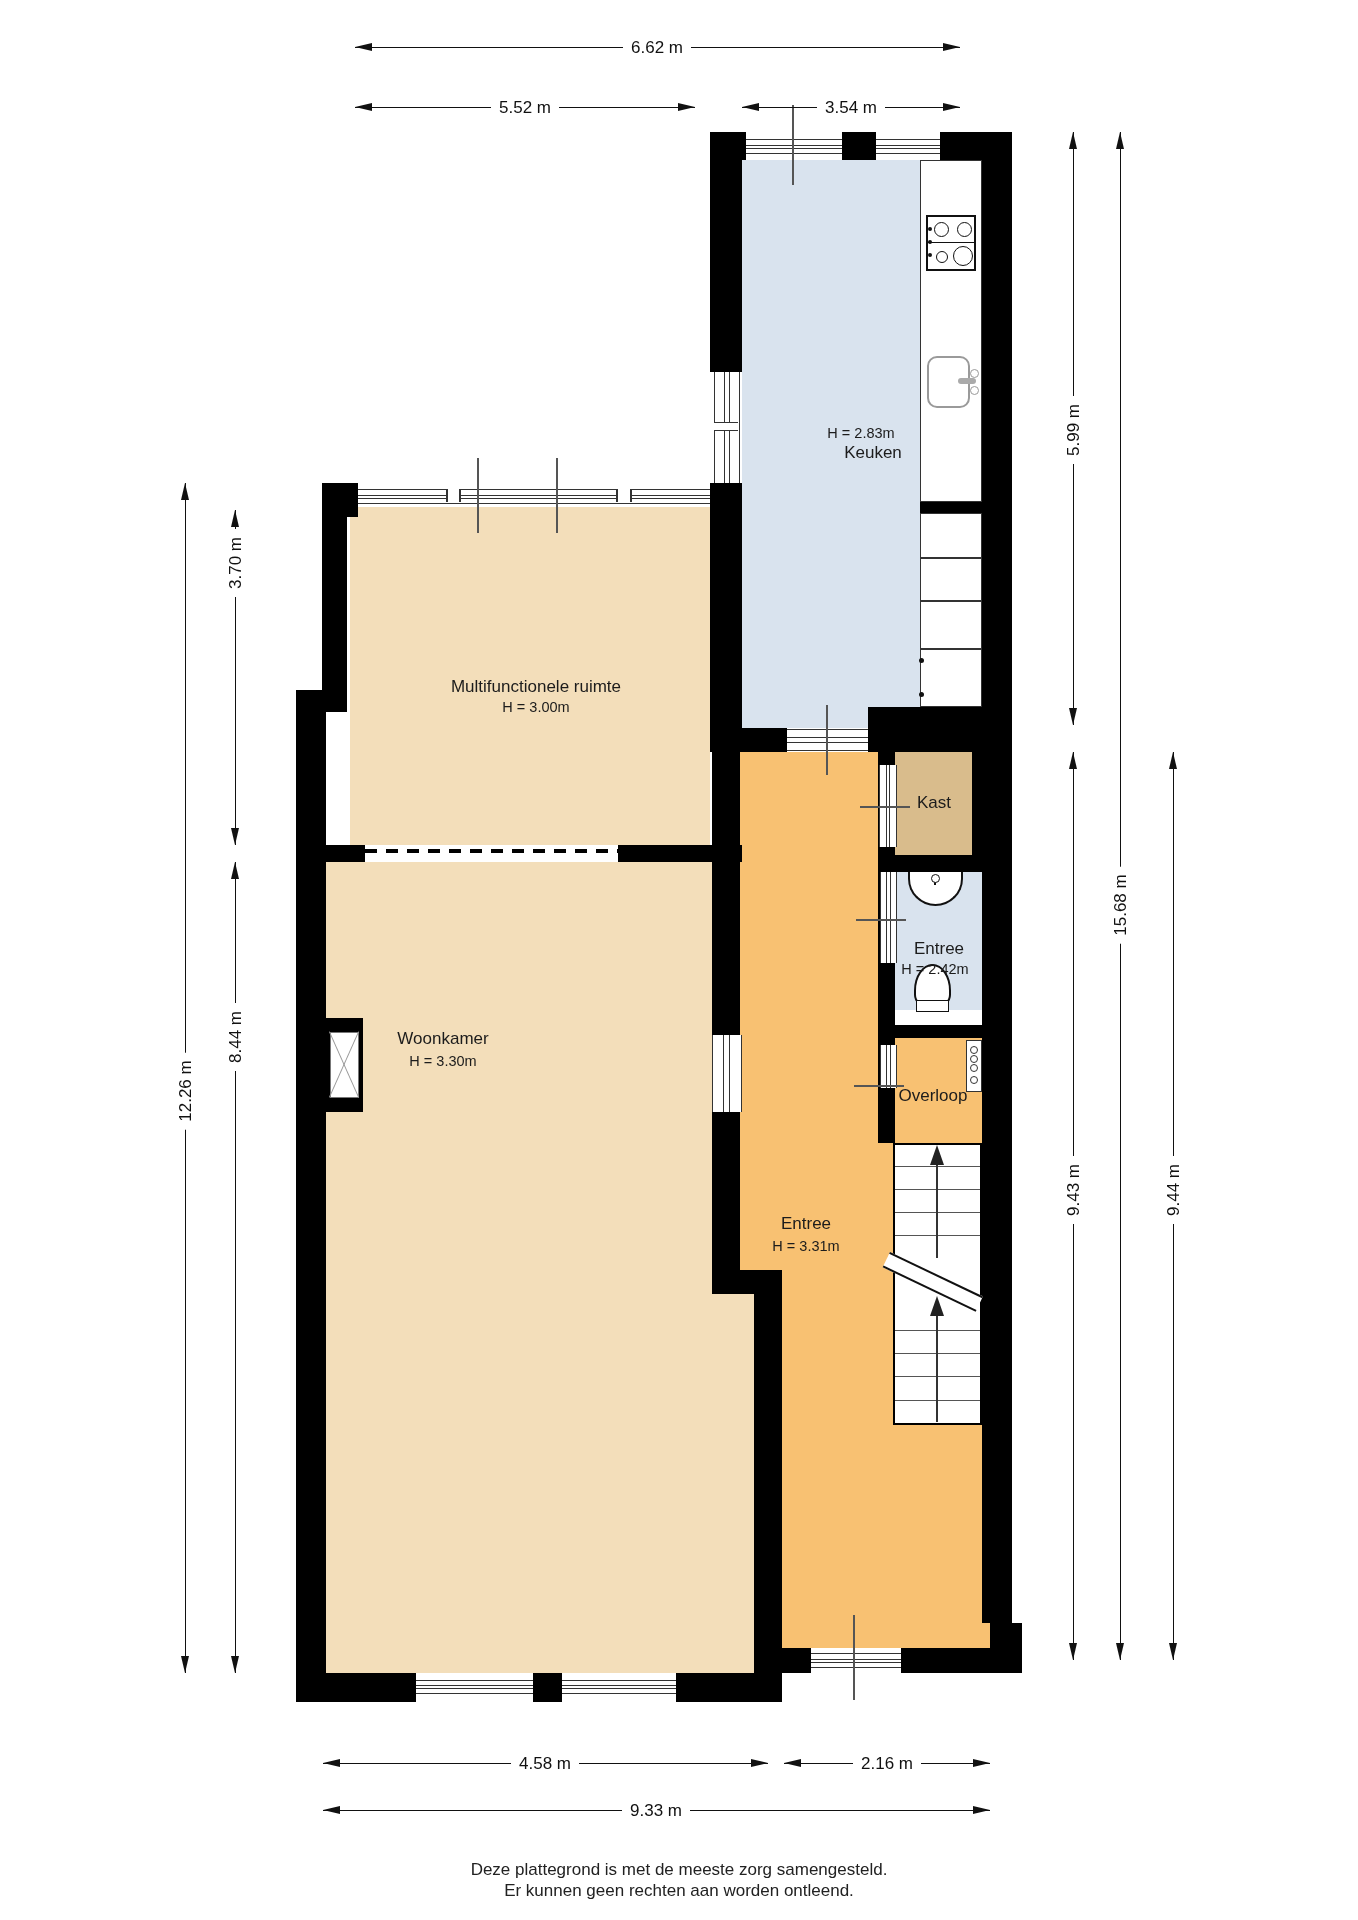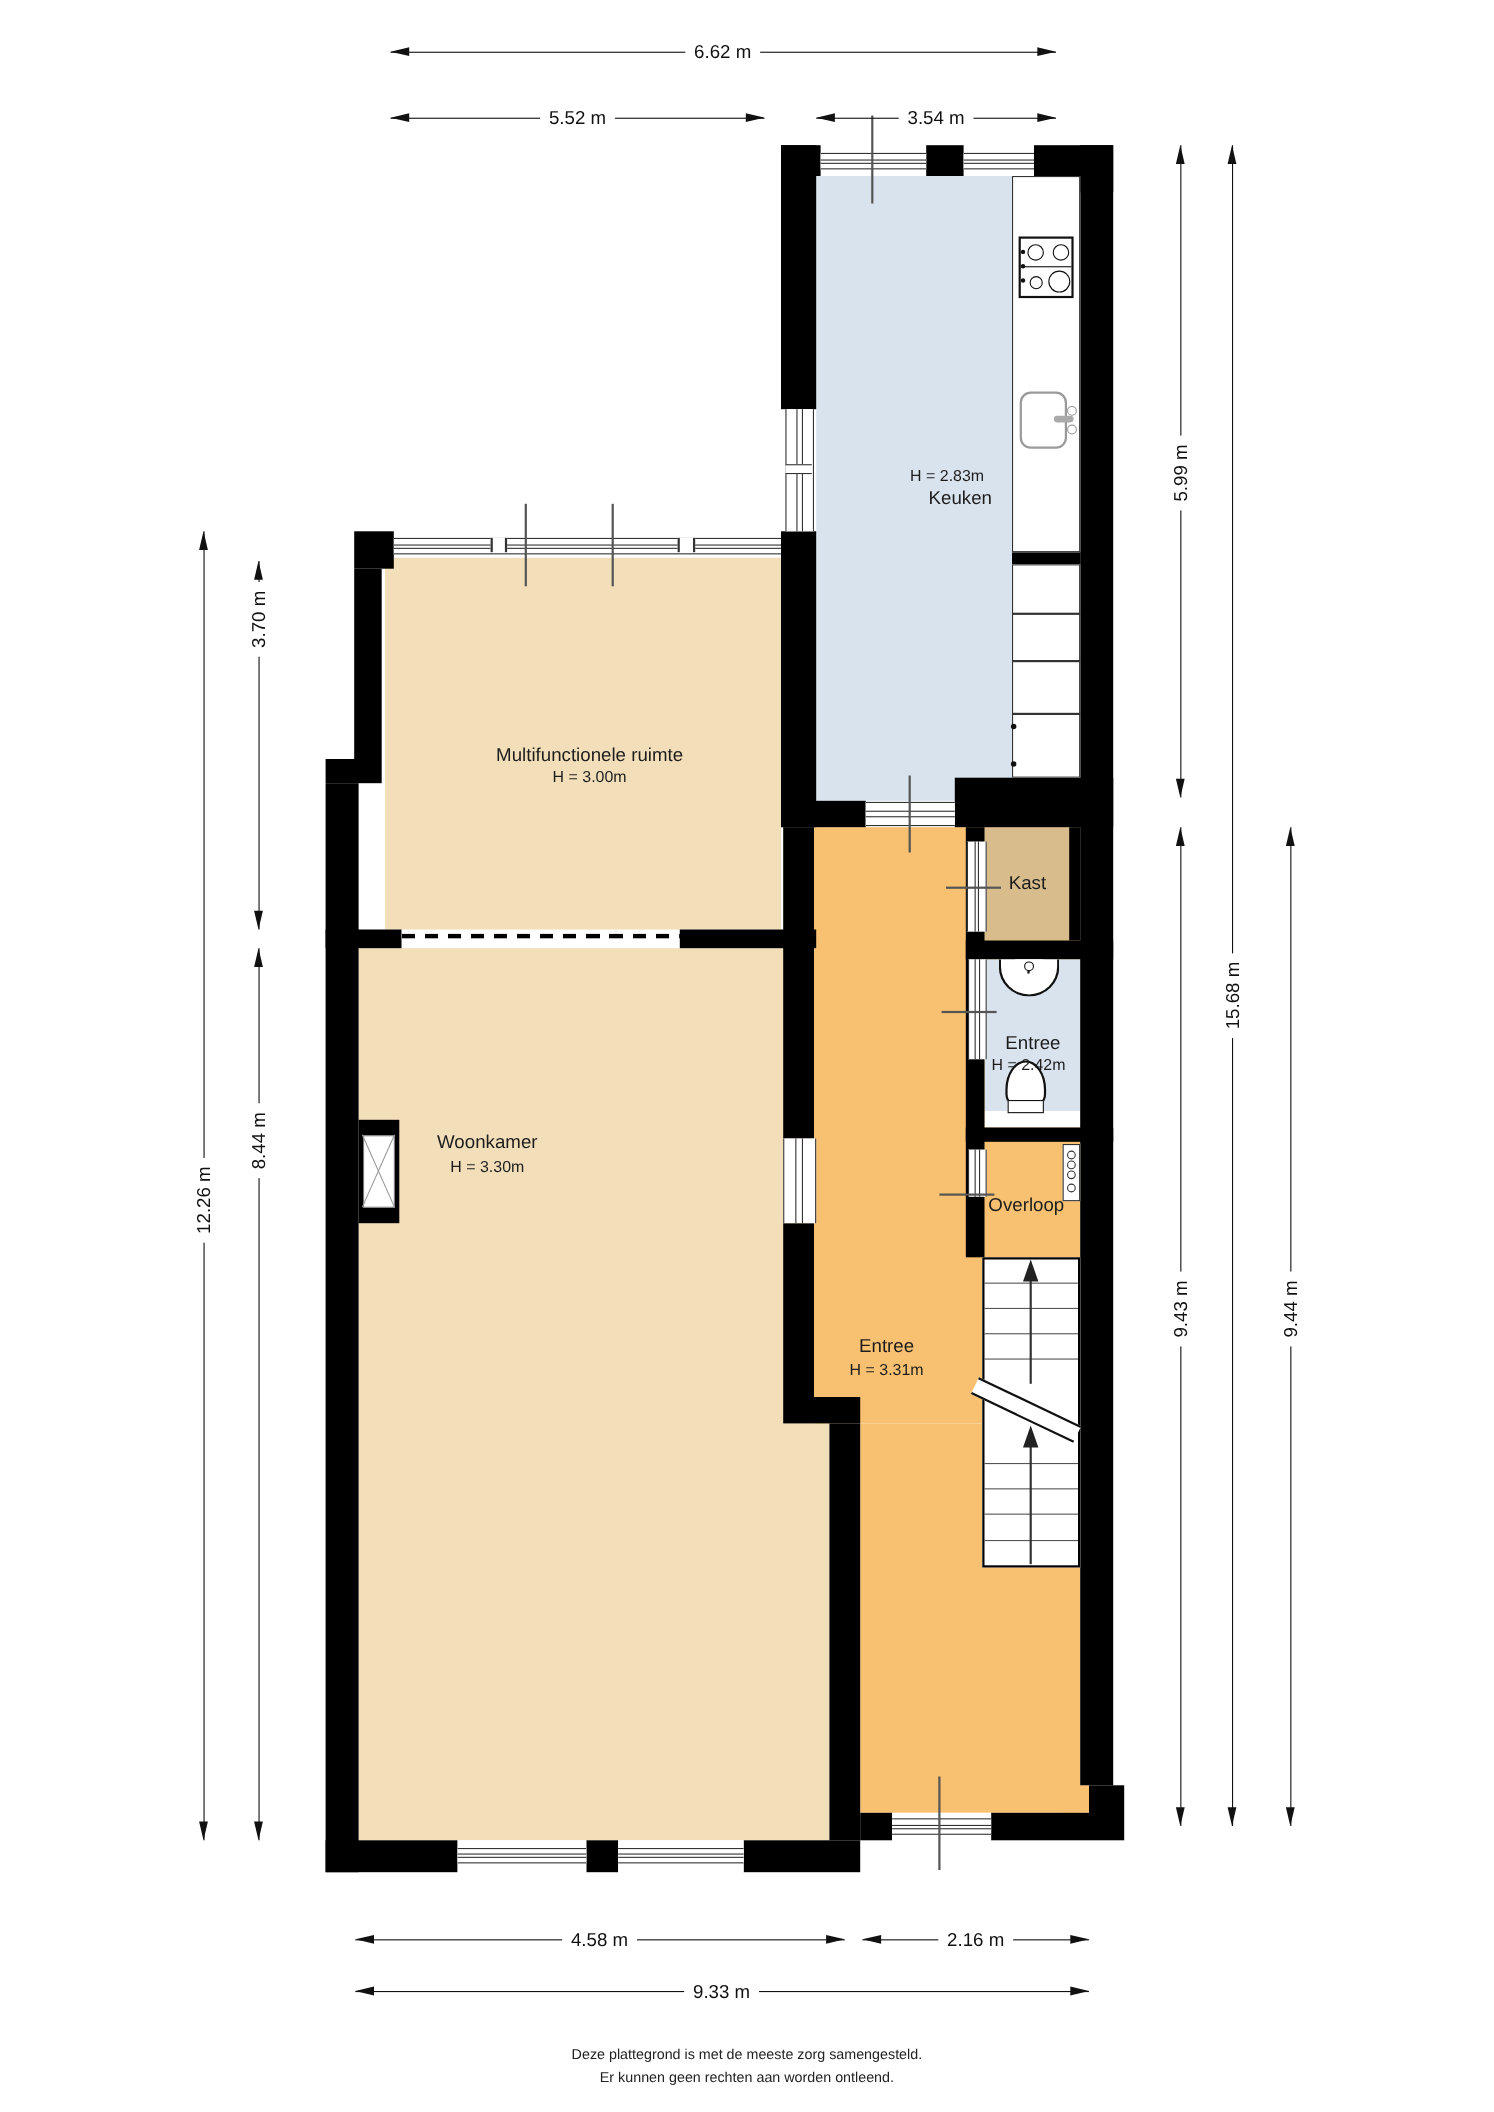--- a/index.html
+++ b/index.html
@@ -31,21 +31,21 @@
   .ah-left{border-top:4.5px solid transparent;border-bottom:4.5px solid transparent;border-right:17px solid #111;}
   .ah-right{border-top:4.5px solid transparent;border-bottom:4.5px solid transparent;border-left:17px solid #111;}
   .ah-up{border-left:4.5px solid transparent;border-right:4.5px solid transparent;border-bottom:17px solid #111;}
   .ah-down{border-left:4.5px solid transparent;border-right:4.5px solid transparent;border-top:17px solid #111;}
   .tickv{position:absolute;width:1.5px;background:#555;}
   .tickh{position:absolute;height:1.5px;background:#555;}
   .dash{position:absolute;height:4px;background:repeating-linear-gradient(90deg,#000 0 12px,transparent 12px 21px);}
   .tread{position:absolute;height:0;border-top:1.5px solid #555;}
   .fixture{position:absolute;background:#fff;}
   .dot{position:absolute;border-radius:50%;}
-  .footer-line{position:absolute;left:0;right:0;text-align:center;font-size:13px;color:#222;}
+  .footer-line{position:absolute;left:0;right:0;text-align:center;font-size:17px;color:#222;}
 </style>
 </head>
 <body>
 
 <div id="page">
 
   <div class="floor" style="left:742px;top:160px;width:240px;height:568px;background:#d9e3ee;"></div>
   <div class="floor" style="left:350px;top:507px;width:360px;height:338px;background:#f3deba;"></div>
   <div class="floor" style="left:326px;top:862px;width:428px;height:811px;background:#f3deba;"></div>
   <div class="floor" style="left:740px;top:752px;width:242px;height:542px;background:#f8c172;"></div>

